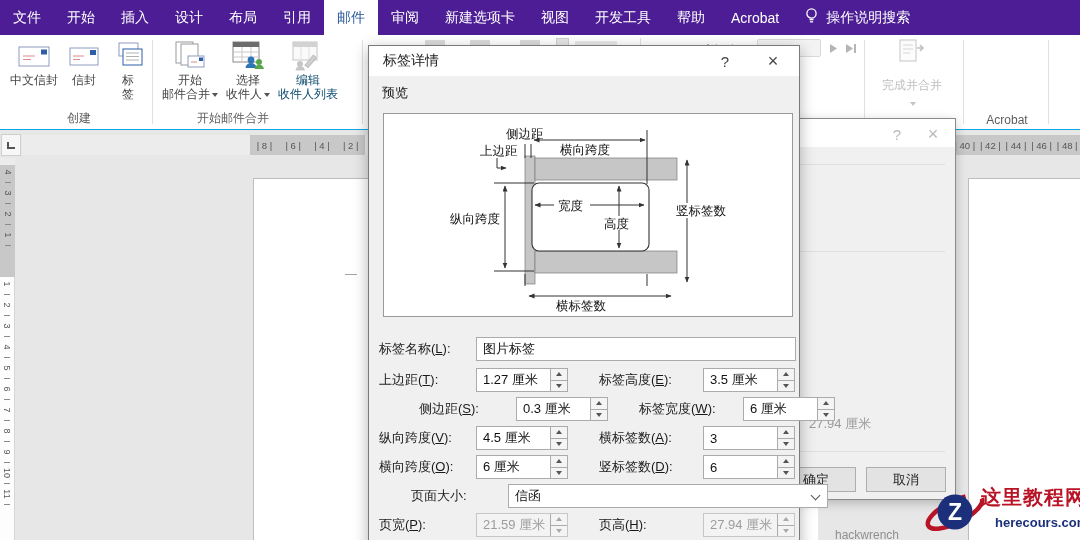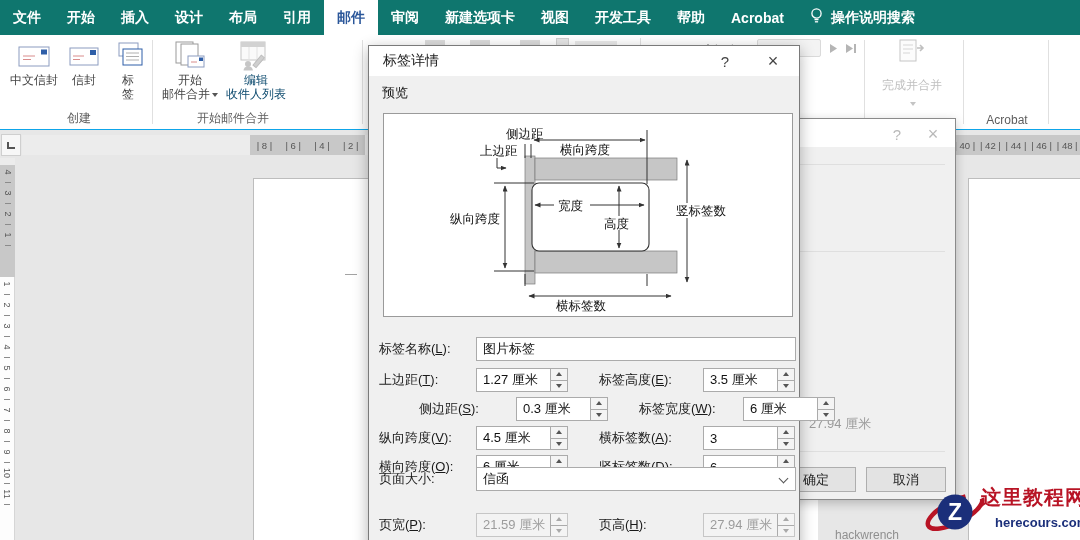--- a/index.html
+++ b/index.html
@@ -2,21 +2,21 @@
 <html><head>
 <meta charset="utf-8">
 <style>
   * { margin:0; padding:0; box-sizing:border-box; }
   html,body { width:1080px; height:540px; overflow:hidden; }
   .screen { position:relative; width:1080px; height:540px; overflow:hidden;
             font-family:"Liberation Sans","DejaVu Sans",sans-serif; background:#e7e7e7; }
 
   
   .tabbar { position:absolute; left:0; top:0; width:1080px; height:35px;
-            background:#0f766e; display:flex; align-items:stretch; color:#fff;font-weight:bold; }
+            background:#4c1d95; display:flex; align-items:stretch; color:#fff; }
   .tab { padding:0 13px; display:flex; align-items:center; font-size:14px; cursor:default; white-space:nowrap; }
   .tab.active { background:#fff; color:#2b579a; }
   .tellme { display:flex; align-items:center; gap:7px; padding:0 12px; font-size:14px; }
 
   
   .ribbon { position:absolute; left:0; top:35px; width:1080px; height:95px;
             background:#fff; border-bottom:1px solid #0ea5e9; }
   .rgroup { position:absolute; top:0; height:95px; }
   .rbtns  { display:flex; align-items:flex-start; height:78px; }
   .rbtn { display:flex; flex-direction:column; align-items:center; justify-content:flex-start;
@@ -196,20 +196,38 @@
                 <rect x="4" y="1" width="17" height="21" fill="#fff" stroke="#9a9a9a"></rect>
                 <rect x="9" y="3" width="17" height="21" fill="#fff" stroke="#9a9a9a"></rect>
                 <rect x="16" y="15" width="16" height="11" fill="#fff" stroke="#8c9cc0"></rect>
                 <rect x="27" y="16.5" width="4" height="3.5" fill="#2e5ea8"></rect>
                 <line x1="19" y1="21" x2="25" y2="21" stroke="#d98c8c"></line>
               </svg>
           </span>
           <span class="lbl">开始</span>
           <span class="lbl"><span>邮件合并</span><span class="ddarrow"></span></span>
         </div>
+        <div class="rbtn">
+          <span class="ico">
+            <svg width="34" height="30" viewBox="0 0 34 30">
+                <rect x="2" y="1" width="26" height="20" fill="#fff" stroke="#888"></rect>
+                <rect x="2" y="1" width="26" height="5" fill="#6d6d6d"></rect>
+                <line x1="11" y1="6" x2="11" y2="21" stroke="#c9c9c9"></line>
+                <line x1="20" y1="6" x2="20" y2="21" stroke="#c9c9c9"></line>
+                <line x1="2" y1="11" x2="28" y2="11" stroke="#c9c9c9"></line>
+                <line x1="2" y1="16" x2="28" y2="16" stroke="#c9c9c9"></line>
+                <circle cx="20" cy="19" r="3.4" fill="#2e75b6"></circle>
+                <path d="M14.5 27 a5.5 5 0 0 1 11 0 z" fill="#2e75b6"></path>
+                <circle cx="28" cy="21" r="3" fill="#57a64a"></circle>
+                <path d="M23.5 28 a4.7 4.3 0 0 1 9.4 0 z" fill="#57a64a"></path>
+              </svg>
+          </span>
+          <span class="lbl">选择</span>
+          <span class="lbl"><span>收件人</span><span class="ddarrow"></span></span>
+        </div>
         <div class="rbtn disabled">
           <span class="ico">
             <svg width="34" height="30" viewBox="0 0 34 30">
                 <rect x="2" y="1" width="24" height="18" fill="#fafafa" stroke="#c6c6c6"></rect>
                 <rect x="2" y="1" width="24" height="5" fill="#d2d2d2"></rect>
                 <line x1="10" y1="6" x2="10" y2="19" stroke="#e2e2e2"></line>
                 <line x1="18" y1="6" x2="18" y2="19" stroke="#e2e2e2"></line>
                 <circle cx="9" cy="23" r="3" fill="#c6c6c6"></circle>
                 <path d="M4.5 29.5 a4.7 4.3 0 0 1 9.4 0 z" fill="#c6c6c6"></path>
                 <rect x="18" y="14" width="4" height="13" transform="rotate(40 20 20)" fill="#cfcfcf" stroke="#bdbdbd"></rect>
@@ -473,21 +491,21 @@
       <span class="flabel2">竖标签数(<u>D</u>):</span>
       <div class="finput small">
           <span>6</span>
           <span class="spin">
             <span class="sb up"></span>
             <span class="sb dn"></span>
           </span>
         </div>
     </div>
 
-    <div class="frow" style="top:421px;">
+    <div class="frow" style="top:438px;margin-left:32px;">
       <span class="flabel">页面大小:</span>
       <div class="finput wide">
           <span>信函</span>
           <span class="combo-arrow"></span>
         </div>
     </div>
 
     <div class="frow" style="top:467px;">
       <span class="flabel">页宽(<u>P</u>):</span>
       <div class="finput small disabled">

